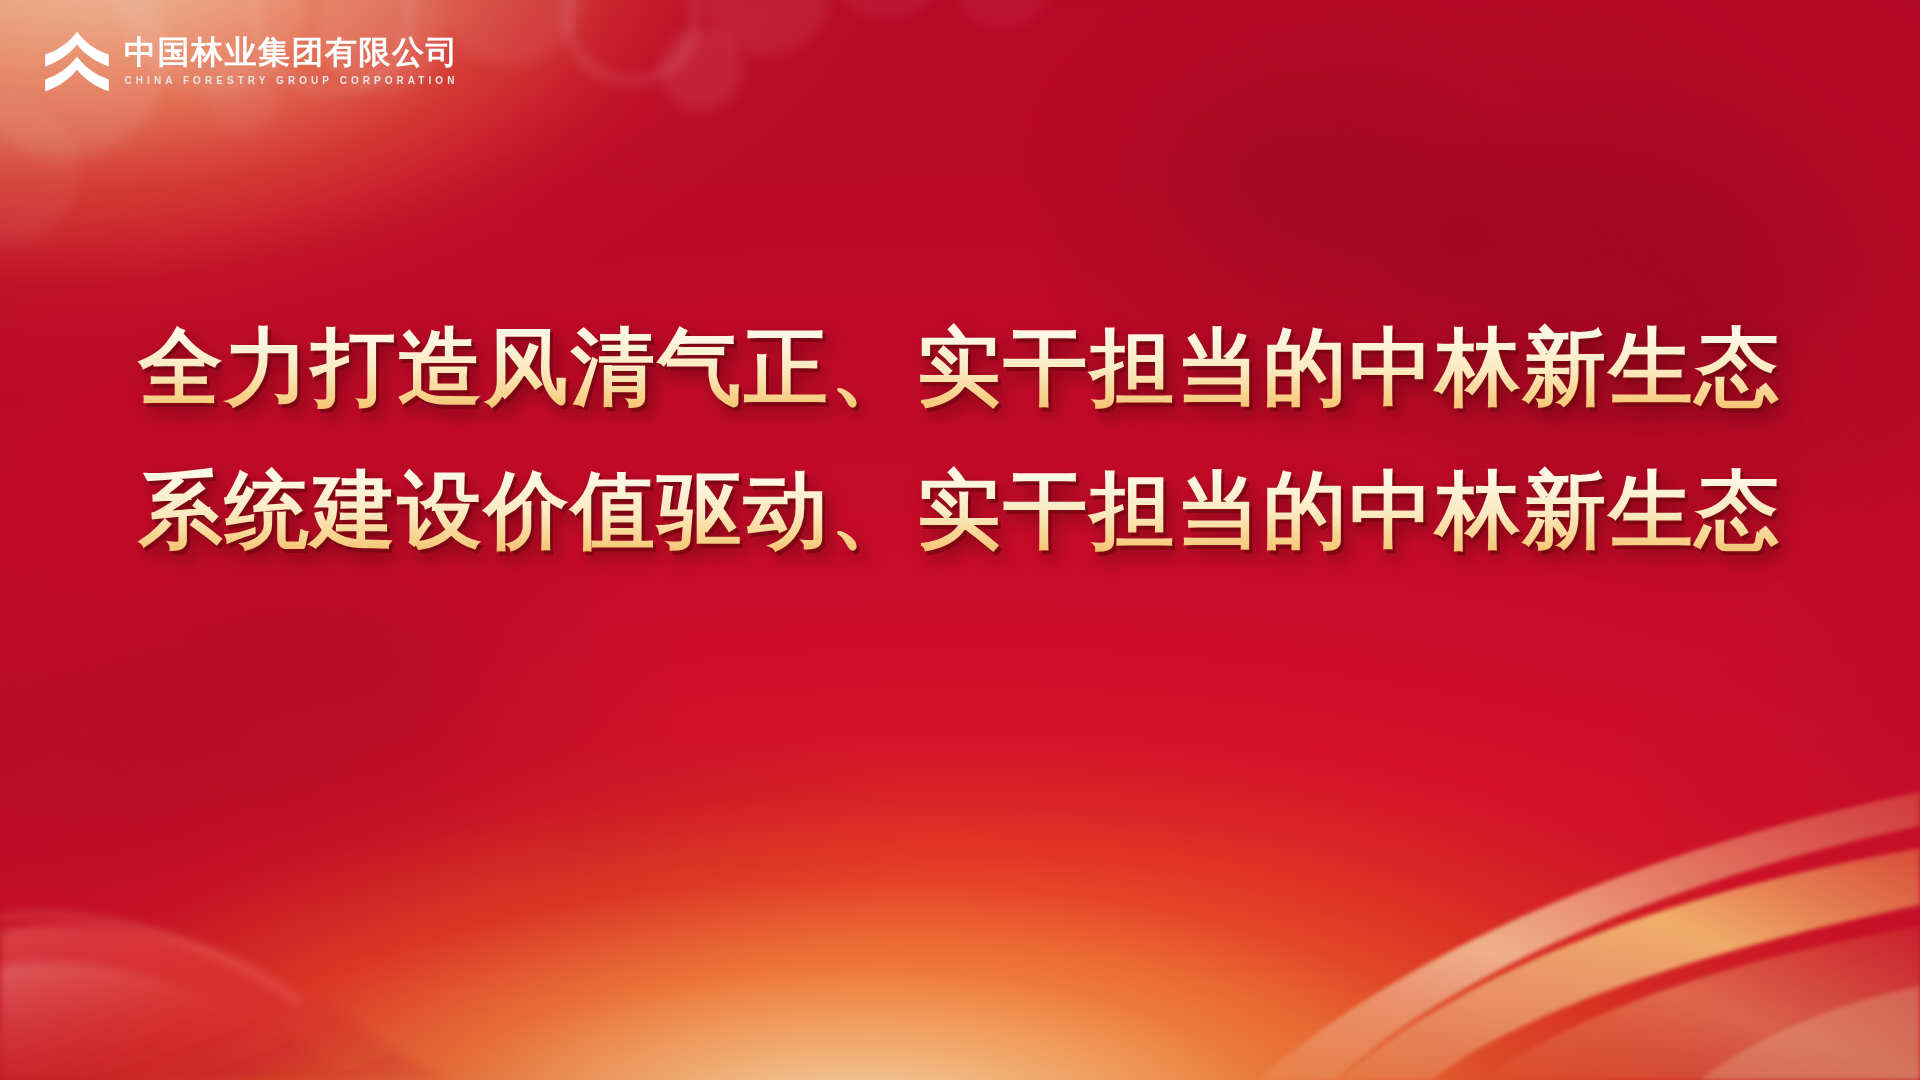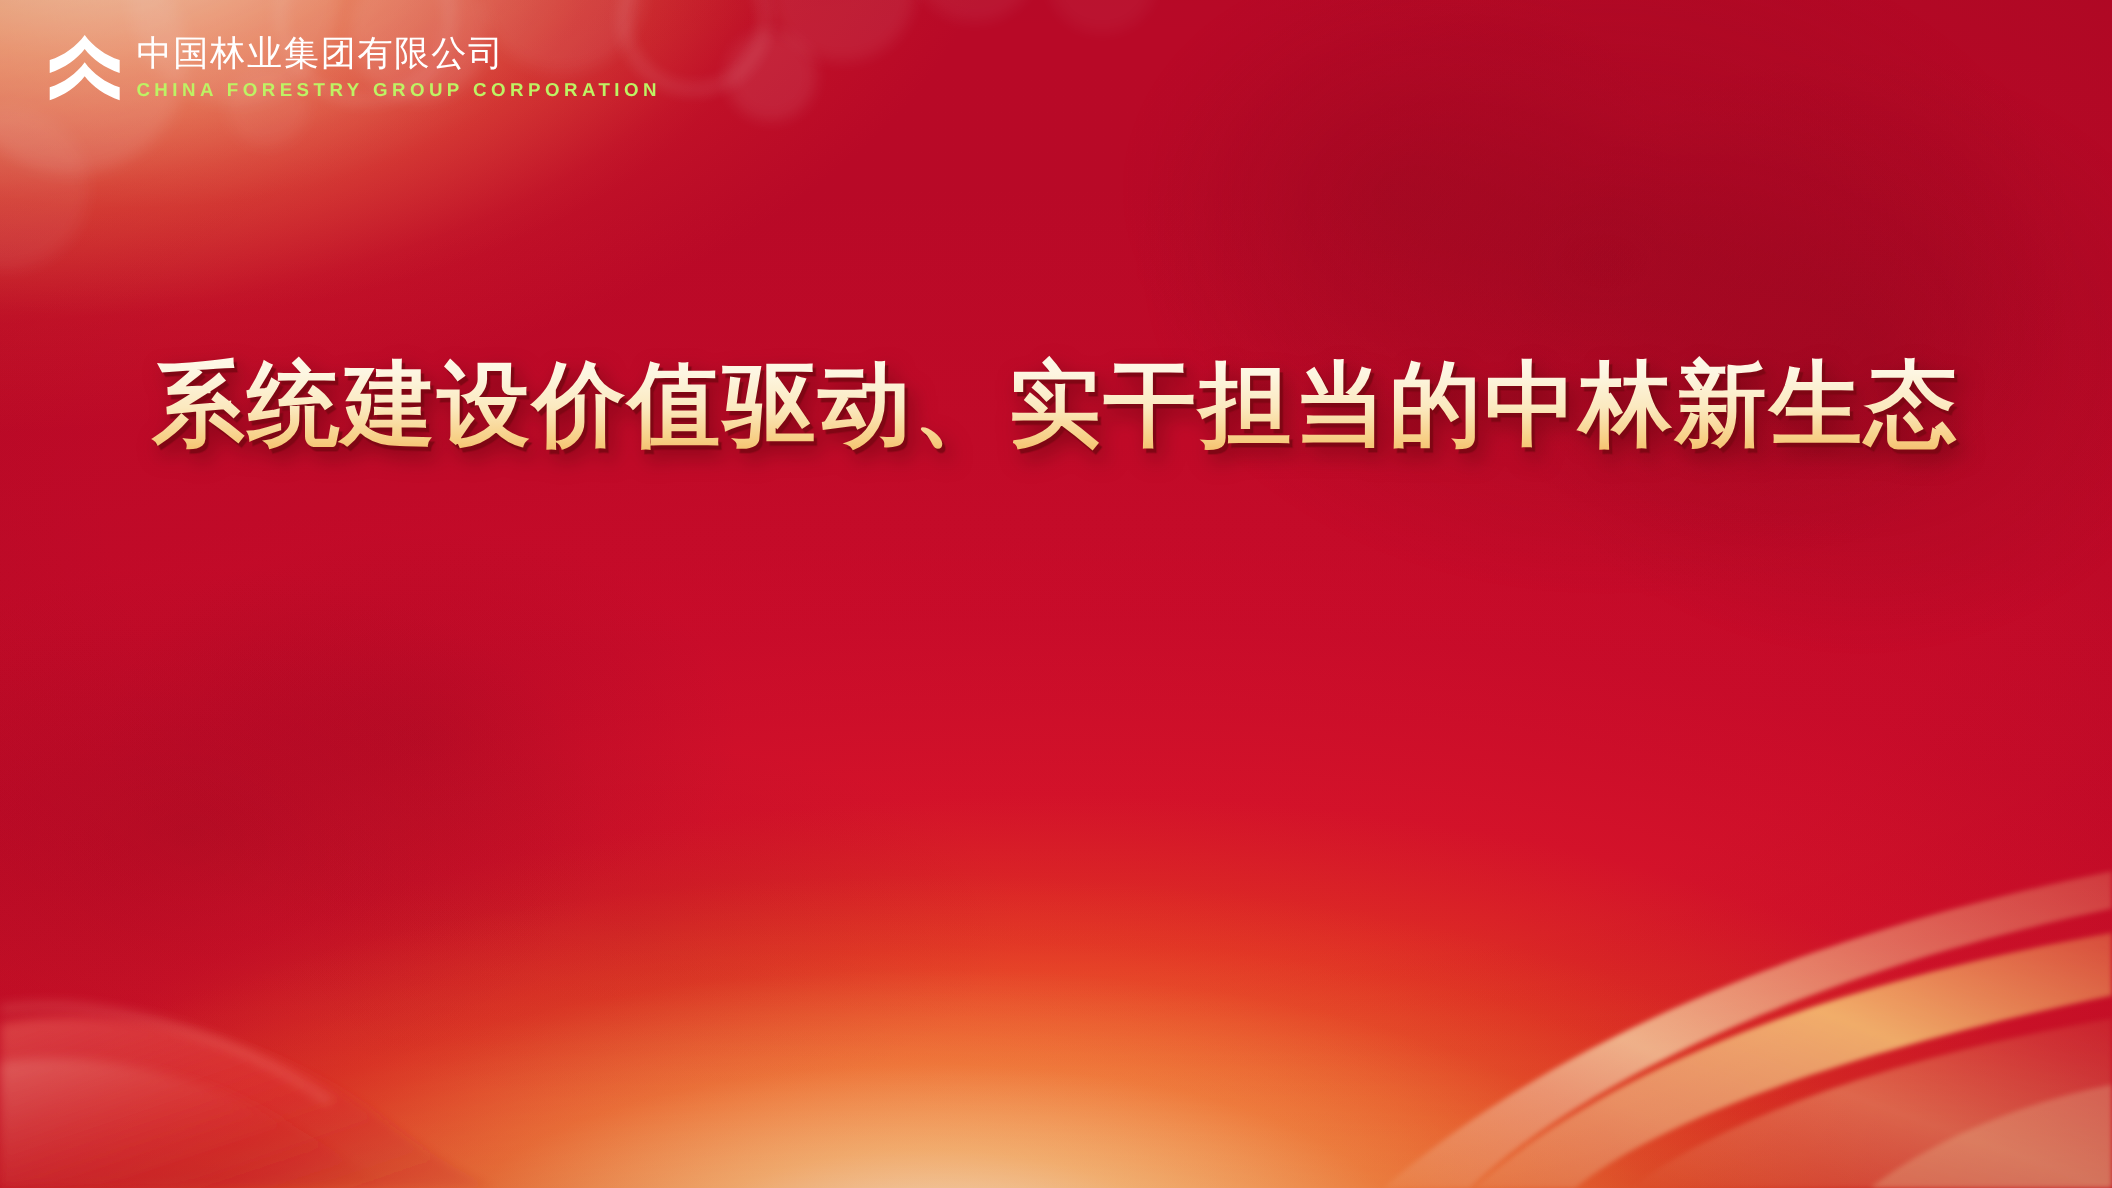--- a/index.html
+++ b/index.html
@@ -156,33 +156,34 @@
     display: flex;
     align-items: center;
     gap: 14px;
     z-index: 20;
   }
   #logo-mark { width: 66px; height: 62px; flex: none; display: block; }
   #logo-text { display: flex; flex-direction: column; justify-content: center; }
   #logo-cn {
     color: #ffffff;
     font-size: 32px;
-    font-weight: 400;
+    font-weight: 700;
     letter-spacing: 1.5px;
     line-height: 1.05;
     white-space: nowrap;
   }
   #logo-en {
-    color: #bef264;
-    font-size: 17px;
+    color: #e5e5e5;
+    font-size: 10px;
     font-weight: 600;
     letter-spacing: 4.05px;
     line-height: 1;
     margin-top: 7px;
     white-space: nowrap;
+    text-align: center;
   }
 
   
   #headline {
     position: absolute;
     left: 0; right: 0;
     top: 296px;
     z-index: 18;
     text-align: center;
     user-select: none;
@@ -292,16 +293,17 @@
       <path fill="#ffffff" d="M33 1.8 C25.5 12.2 14.2 20.4 1.2 24.6 L1.2 36.4 C14.6 31.9 26.0 23.9 33 14.6 C40.0 23.9 51.4 31.9 64.8 36.4 L64.8 24.6 C51.8 20.4 40.5 12.2 33 1.8 Z"></path>
       <path fill="#ffffff" d="M33 26.6 C25.5 37.0 14.2 45.2 1.2 49.4 L1.2 61.2 C14.6 56.7 26.0 48.7 33 39.4 C40.0 48.7 51.4 56.7 64.8 61.2 L64.8 49.4 C51.8 45.2 40.5 37.0 33 26.6 Z"></path>
     </svg>
     <div id="logo-text">
       <div id="logo-cn">中国林业集团有限公司</div>
       <div id="logo-en">CHINA FORESTRY GROUP CORPORATION</div>
     </div>
   </div>
 
   <div id="headline">
+    <div class="hl-line">全力打造风清气正、实干担当的中林新生态</div>
     <div class="hl-line">系统建设价值驱动、实干担当的中林新生态</div>
   </div>
 
 </div>
 
 </body></html>

